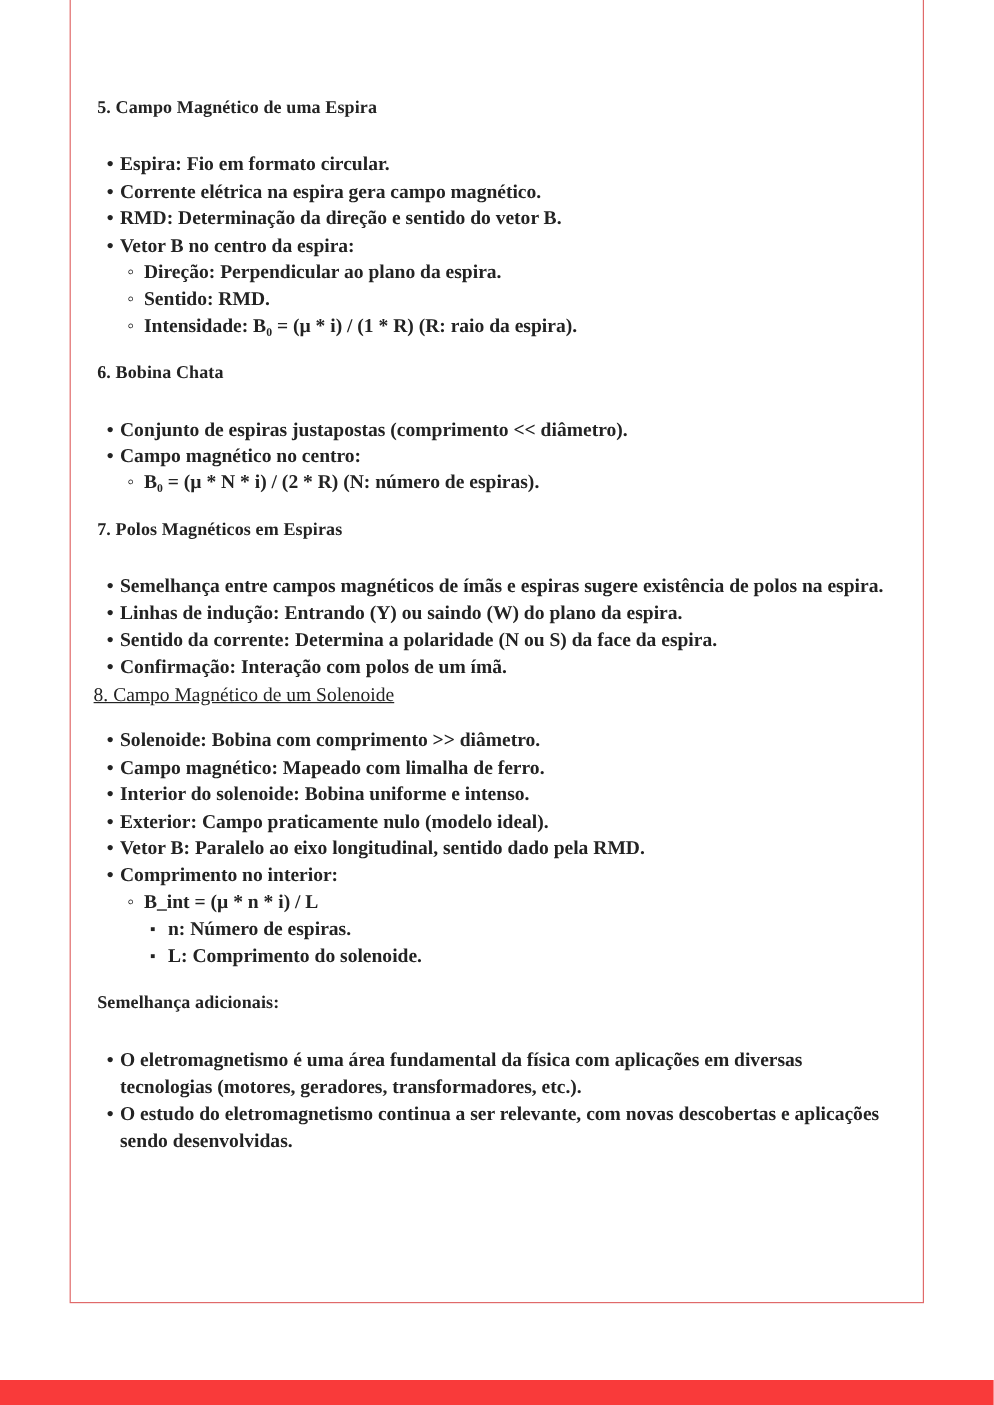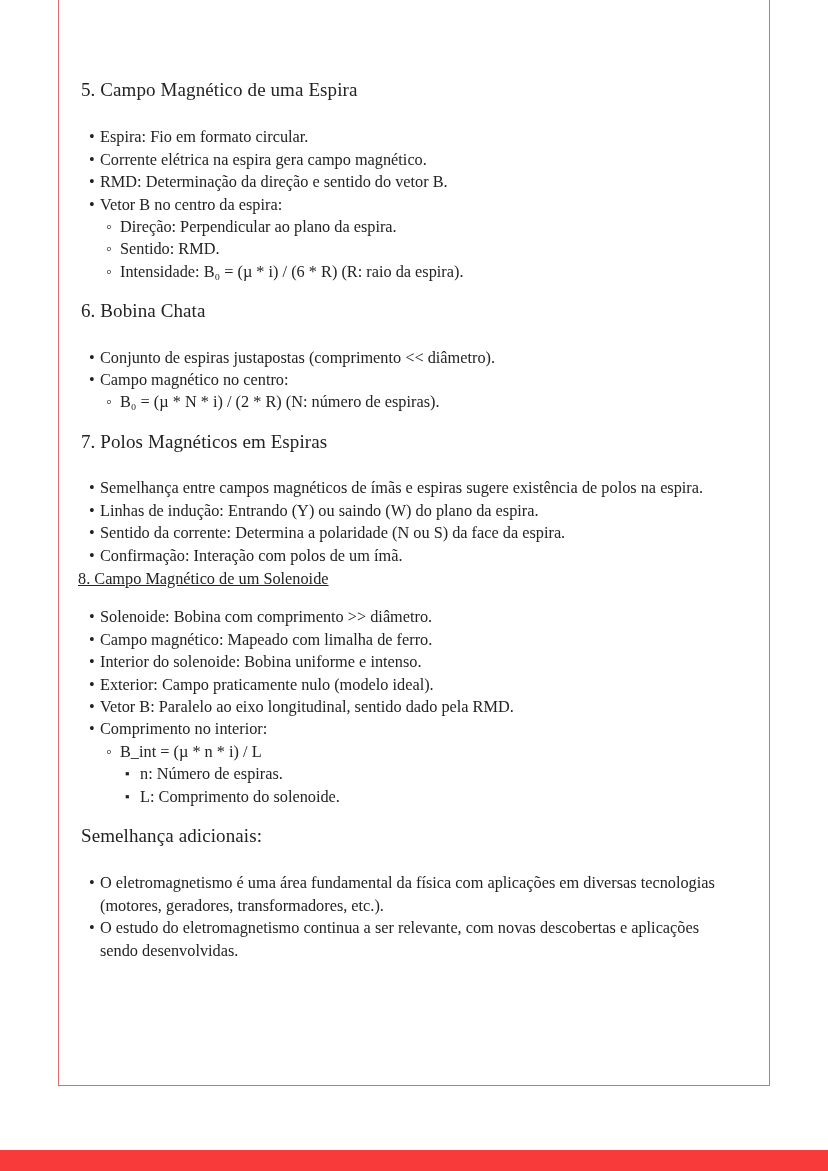--- a/index.html
+++ b/index.html
@@ -43,40 +43,40 @@
     left: 81px;
     top: 0;
     width: 658px;
     padding-top: 79px;
     font-size: 16.3px;
     line-height: 22.4px;
     box-sizing: border-box;
   }
 
   h2 {
-    font-size: 19px;
-    font-weight: normal;
+    font-size: 15px;
+    font-weight: bold;
     line-height: 22.4px;
     margin: 17px 0 0 0;
     letter-spacing: 0.1px;
   }
   h2.first { margin-top: 0; }
 
   p.plain-heading {
     margin: 1px 0 16px -3px;
     line-height: 22.4px;
     text-decoration: underline;
   }
 
   ul {
     list-style: none;
     margin: 0;
     padding: 0;
   }
-  ul.l1 { margin-top: 25px; }
+  ul.l1 { margin-top: 25px; font-weight: bold; }
   ul.l1.tight { margin-top: 1px; }
   ul.l1.after-6 { margin-top: 24px; }
   ul.l1.after-7 { margin-top: 24px; }
   ul.l1.info { }
 
   li {
     position: relative;
     padding-left: 19px;
   }
   ul.l1 > li::before {
@@ -126,21 +126,21 @@
     <li>
       <span>Vetor B no centro da espira:</span>
       <ul class="l2">
         <li>
           <span>Direção: Perpendicular ao plano da espira.</span>
         </li>
         <li>
           <span>Sentido: RMD.</span>
         </li>
         <li>
-          <span>Intensidade: B₀ = (µ * i) / (6 * R) (R: raio da espira).</span>
+          <span>Intensidade: B₀ = (µ * i) / (1 * R) (R: raio da espira).</span>
         </li>
       </ul>
     </li>
   </ul>
 
   <h2>6. Bobina Chata</h2>
   <ul class="l1 after-6">
     <li>
       <span>Conjunto de espiras justapostas (comprimento &lt;&lt; diâmetro).</span>
     </li>

